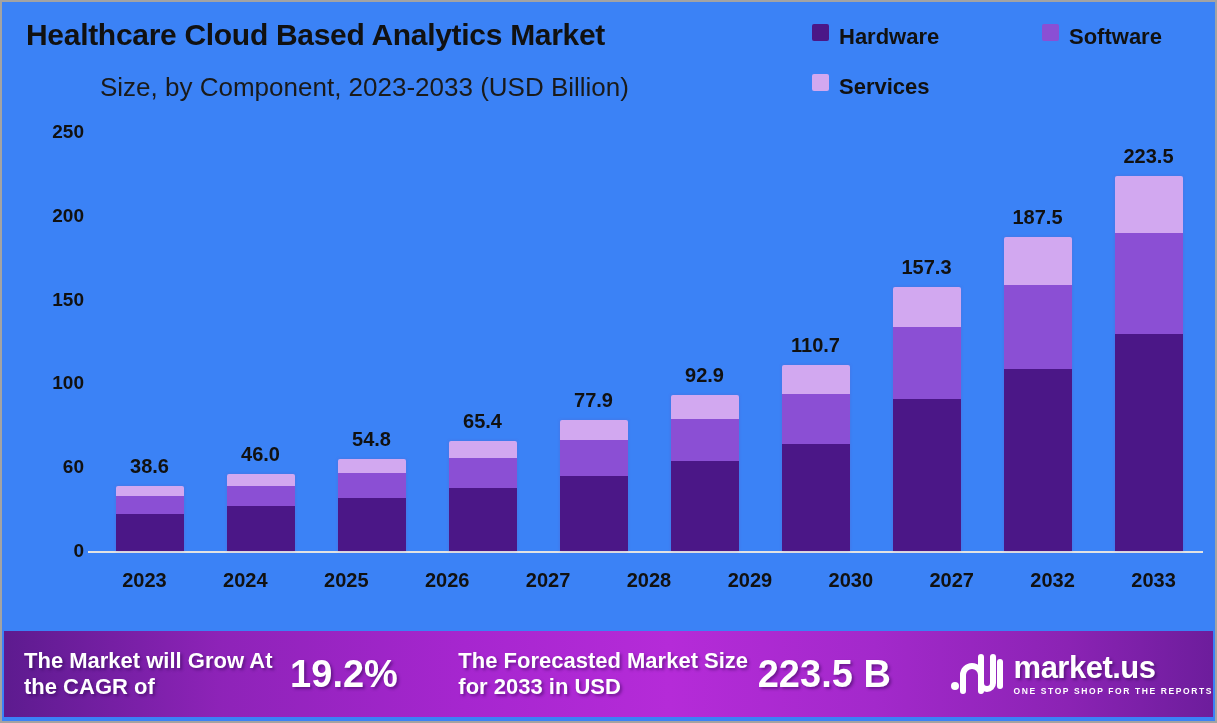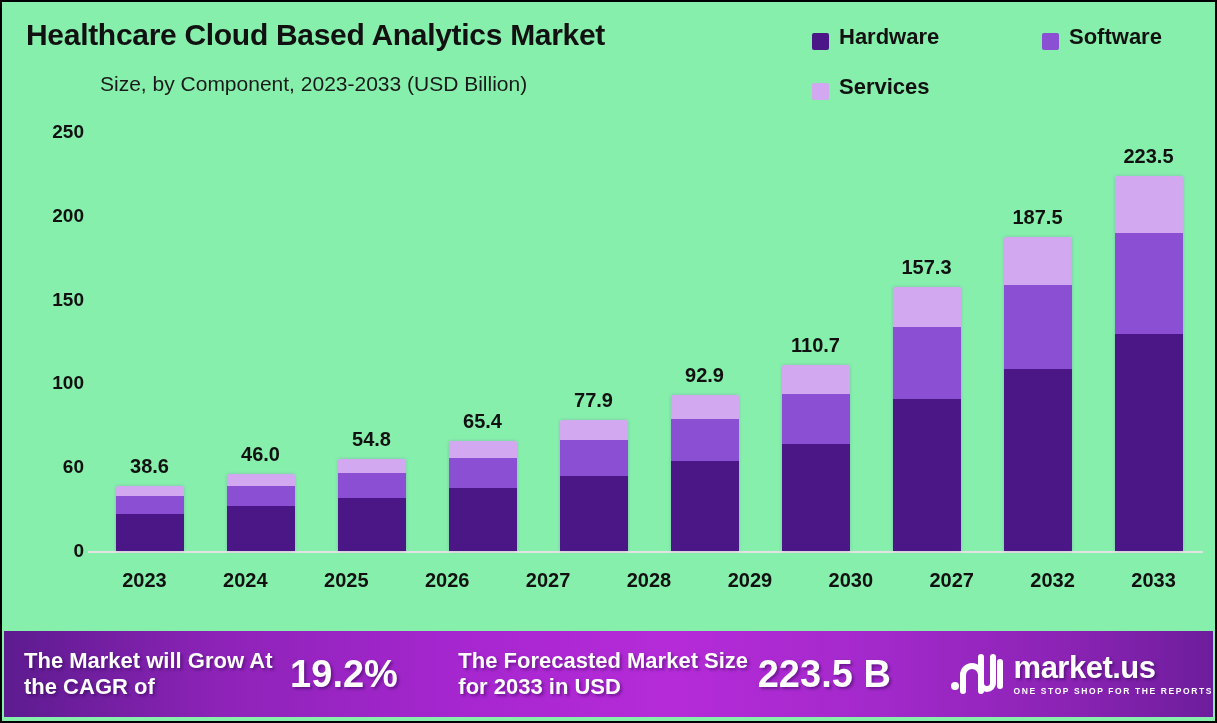--- a/index.html
+++ b/index.html
@@ -6,39 +6,39 @@
   body{
     width:1217px;height:723px;
     background:#ffffff;
     font-family:"Liberation Sans", sans-serif;
     overflow:hidden;
   }
   #figure{
     position:relative;
     width:1217px;height:723px;
     box-sizing:border-box;
-    border:2px solid #000000;
-    background:#86efac;
+    border:2px solid #a3a3a3;
+    background:#3b82f6;
   }
 
   
   #header{position:absolute;left:0;top:0;width:1213px;height:110px;}
   #title{
     position:absolute;left:24px;top:16px;
     font-size:30px;font-weight:bold;color:#111111;
     letter-spacing:-0.3px;white-space:nowrap;
   }
   #subtitle{
     position:absolute;left:98px;top:70px;
-    font-size:21px;color:#1a1a1a;white-space:nowrap;
+    font-size:26px;color:#1a1a1a;white-space:nowrap;
   }
 
   
   #legend{position:absolute;left:800px;top:18px;width:400px;height:92px;}
-  .legend-item{position:absolute;display:flex;align-items:flex-end;gap:10px;white-space:nowrap;}
+  .legend-item{position:absolute;display:flex;align-items:flex-start;gap:10px;white-space:nowrap;}
   .legend-swatch{width:17px;height:17px;border-radius:2px;display:inline-block;}
   .legend-label{font-size:22px;font-weight:bold;color:#111111;}
   #legend-item-0{left:10px;top:4px;}
   #legend-item-1{left:240px;top:4px;}
   #legend-item-2{left:10px;top:54px;}
 
   
   #plot{position:absolute;left:0;top:110px;width:1213px;height:500px;}
   #ytick-col{position:absolute;left:0;top:0;width:90px;height:460px;}
   .ytick{

